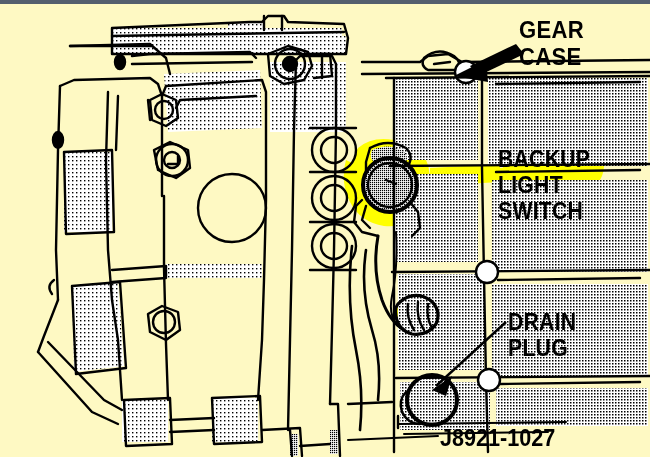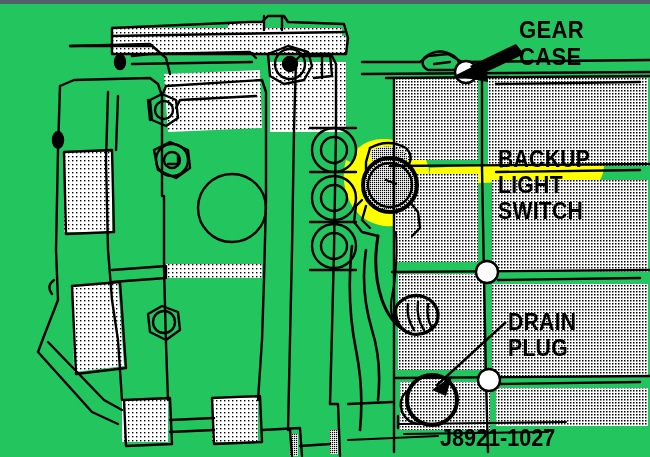--- a/index.html
+++ b/index.html
@@ -1,18 +1,18 @@
 <!DOCTYPE html>
 <html><head>
 <meta charset="utf-8">
 <style>
   html,body{margin:0;padding:0;background:#ffffff;}
   body{width:650px;height:457px;overflow:hidden;
        font-family:"Liberation Sans","DejaVu Sans",sans-serif;}
-  #stage{position:relative;width:650px;height:457px;background:#22c55e;}
+  #stage{position:relative;width:650px;height:457px;background:#fef9c3;}
   #topbar{position:absolute;left:0;top:0;width:650px;height:4px;background:#545f6e;}
   svg.layer{position:absolute;left:0;top:0;width:650px;height:457px;}
   .lbl{position:absolute;font-weight:bold;color:#000;letter-spacing:0.3px;
        font-family:"Liberation Sans","DejaVu Sans",sans-serif;white-space:nowrap;
        transform:scaleX(0.92);transform-origin:left center;}
   #gear-case-label{left:519px;top:16px;font-size:24px;line-height:27px;}
   #backup-label{left:498px;top:146px;font-size:23px;line-height:26px;}
   #drain-label{left:508px;top:309px;font-size:23px;line-height:26px;}
   #partno{position:absolute;left:440px;top:424px;font-size:24px;font-weight:bold;
           color:#000;font-family:"Liberation Sans","DejaVu Sans",sans-serif;

